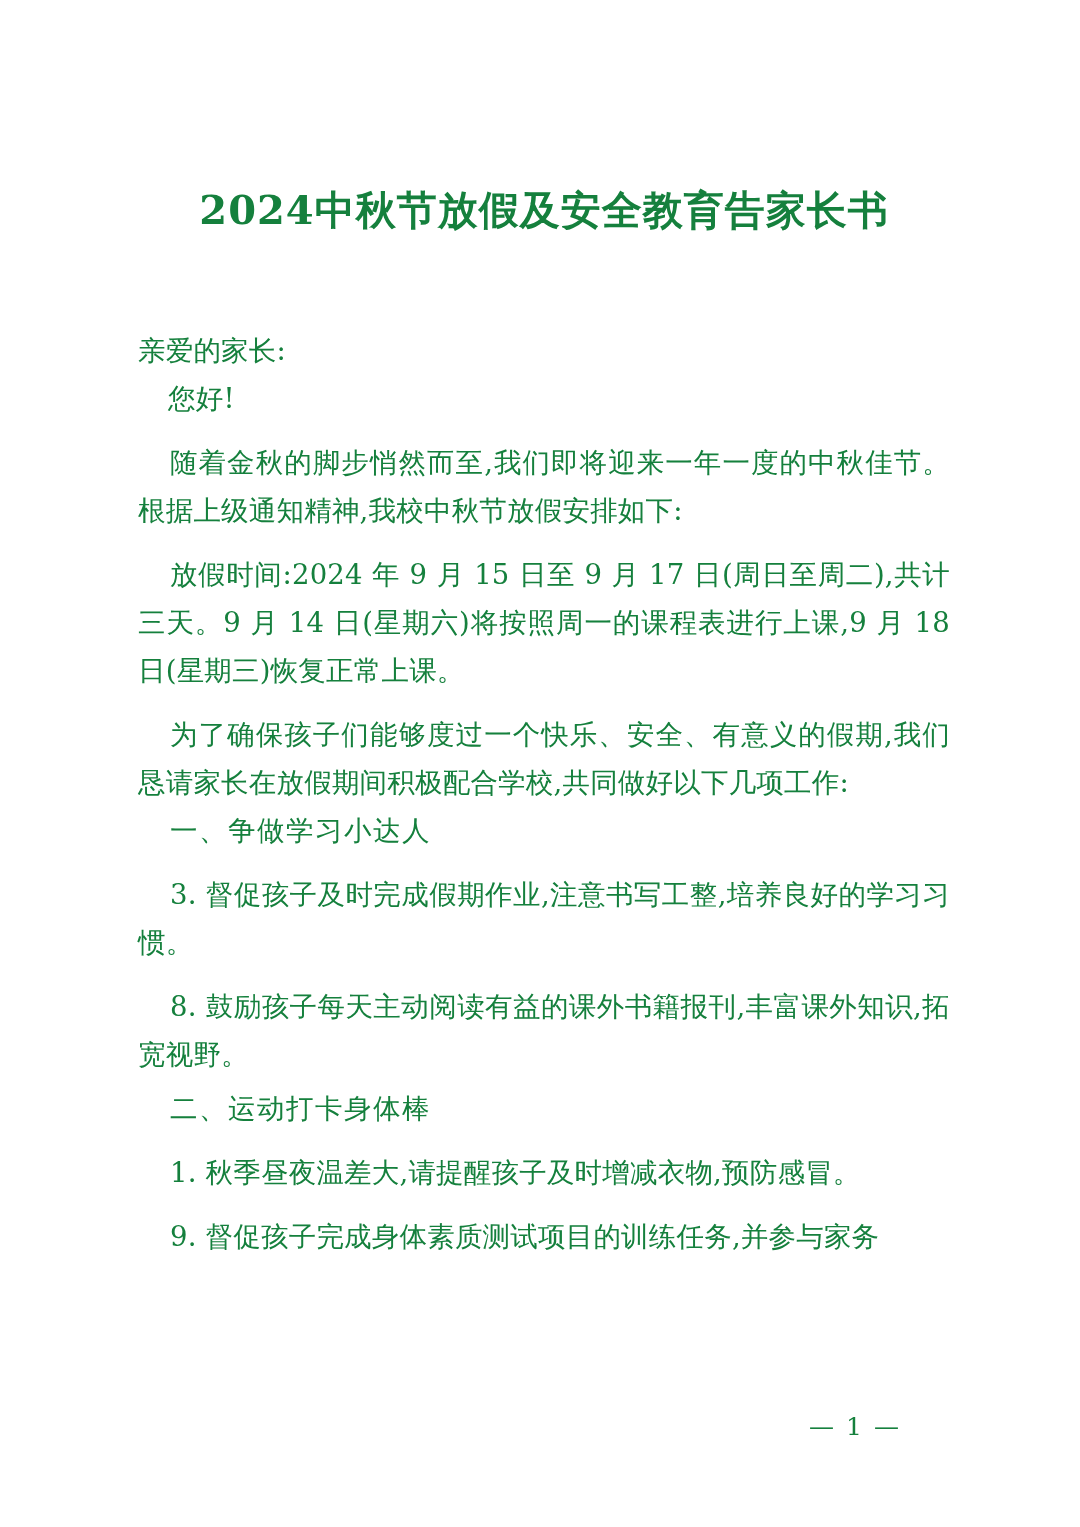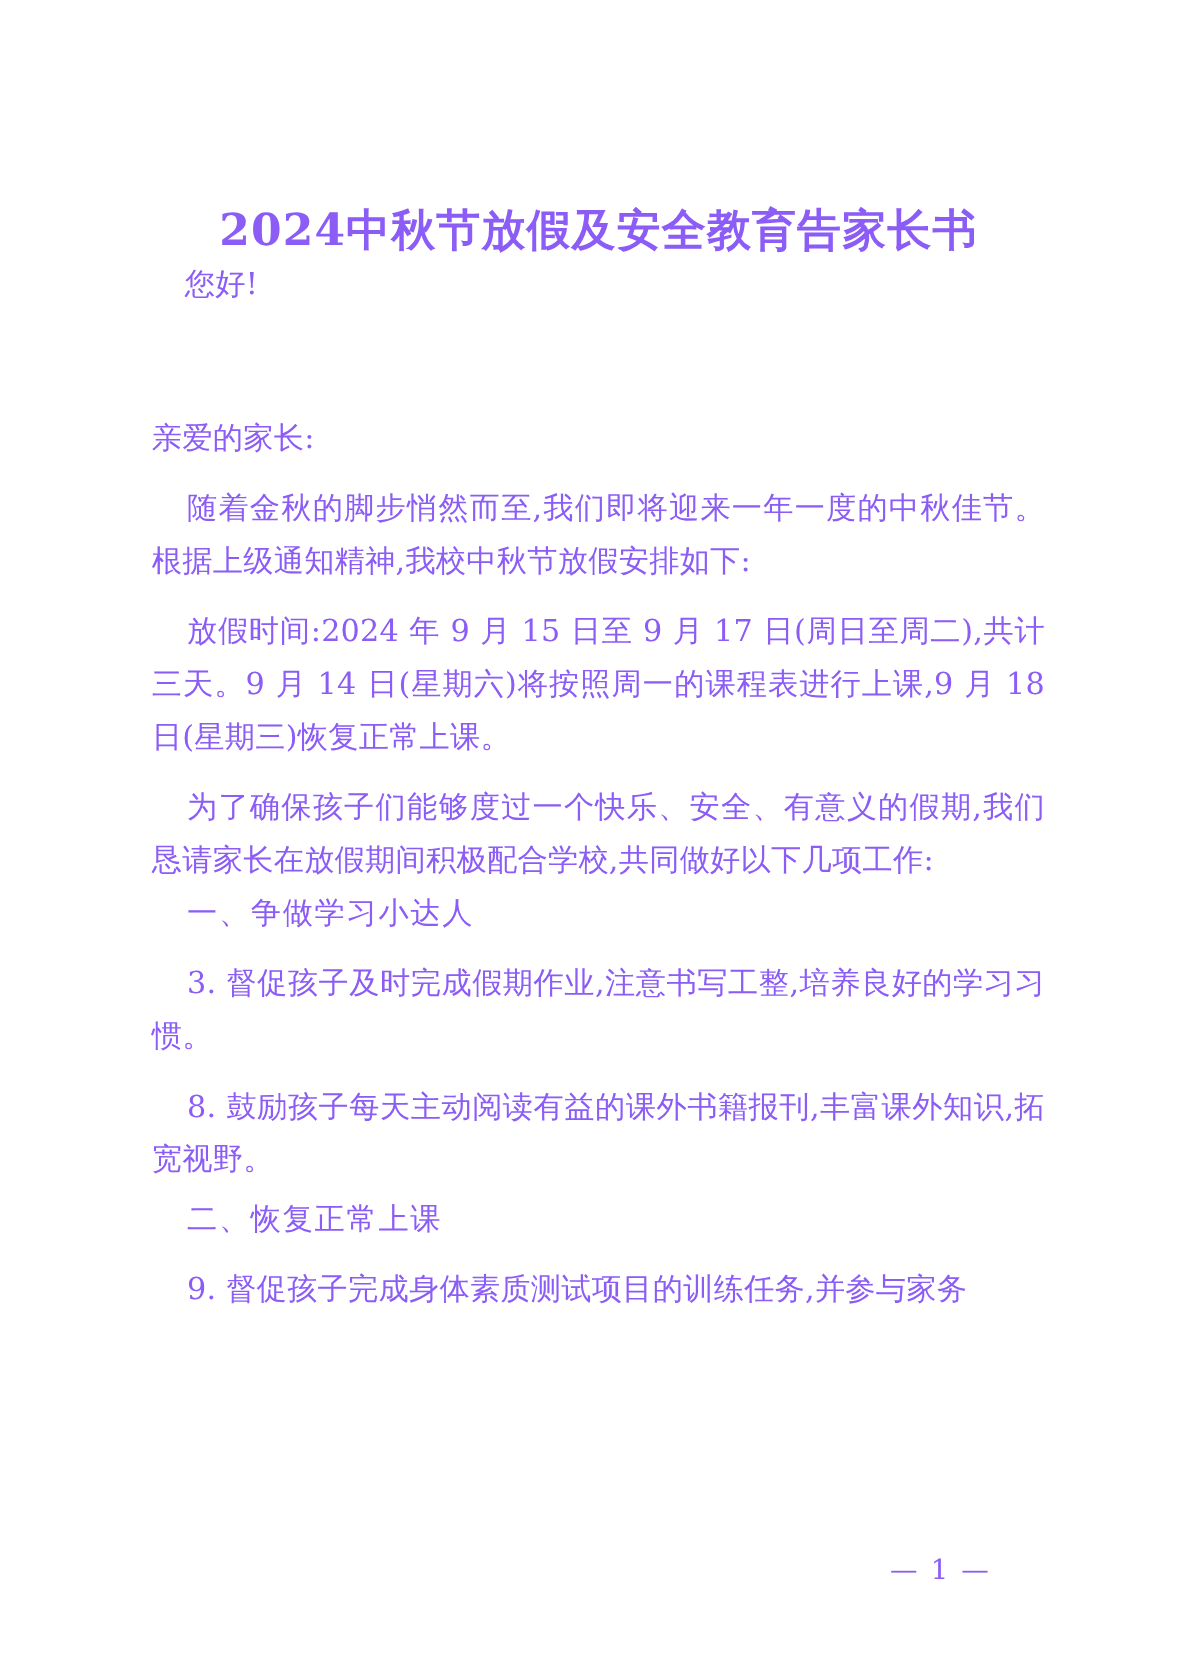--- a/index.html
+++ b/index.html
@@ -7,21 +7,21 @@
     padding: 0;
     background: #ffffff;
   }
   .page {
     position: relative;
     width: 1080px;
     height: 1527px;
     background: #ffffff;
     overflow: hidden;
     font-family: "DejaVu Serif", "Liberation Serif", serif;
-    color: #8b5cf6;
+    color: #15803d;
     box-sizing: border-box;
   }
   .doc-body {
     position: absolute;
     left: 138px;
     top: 0;
     width: 812px;
   }
   .doc-title {
     margin: 0;
@@ -70,38 +70,39 @@
   }
 </style>
 </head>
 <body>
 
 <div class="page">
   <div class="doc-body">
 
     <h1 class="doc-title">2024中秋节放假及安全教育告家长书</h1>
 
+    <p class="para salutation">亲爱的家长:</p>
+
     <p class="para indent1">您好!</p>
-
-    <p class="para salutation">亲爱的家长:</p>
 
     <p class="para indent2">随着金秋的脚步悄然而至,我们即将迎来一年一度的中秋佳节。根据上级通知精神,我校中秋节放假安排如下:</p>
 
     <p class="para indent2">放假时间:2024 年 9 月 15 日至 9 月 17 日(周日至周二),共计三天。9 月 14 日(星期六)将按照周一的课程表进行上课,9 月 18 日(星期三)恢复正常上课。</p>
 
     <p class="para indent2">为了确保孩子们能够度过一个快乐、安全、有意义的假期,我们恳请家长在放假期间积极配合学校,共同做好以下几项工作:</p>
 
     <p class="para heading">一、争做学习小达人</p>
 
     <p class="para indent2">3. 督促孩子及时完成假期作业,注意书写工整,培养良好的学习习惯。</p>
 
     <p class="para indent2">8. 鼓励孩子每天主动阅读有益的课外书籍报刊,丰富课外知识,拓宽视野。</p>
 
-    <p class="para heading gap-top-sm">二、恢复正常上课</p>
+    <p class="para heading gap-top-sm">二、运动打卡身体棒</p>
 
+    <p class="para indent2">1. 秋季昼夜温差大,请提醒孩子及时增减衣物,预防感冒。</p>
 
 
     <p class="para indent2">9. 督促孩子完成身体素质测试项目的训练任务,并参与家务</p>
 
   </div>
 
   <div class="page-number">— 1 —</div>
 </div>
 
 </body></html>

